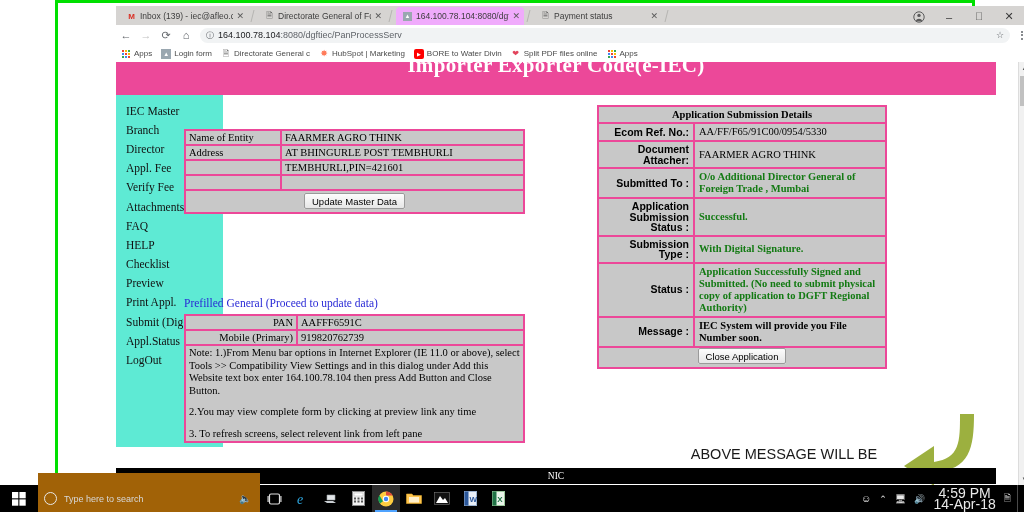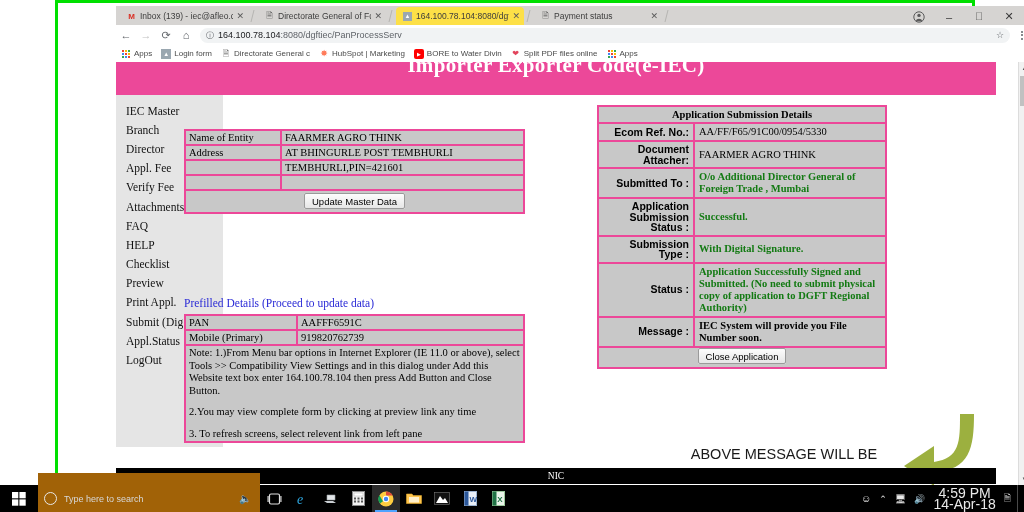--- a/index.html
+++ b/index.html
@@ -11,21 +11,21 @@
   .green-frame{position:absolute;left:55px;top:0;width:920px;height:485px;
       border:3px solid #00e000;box-sizing:border-box;background:#ffffff;}
 
   
   .tabstrip{position:absolute;left:58px;top:3px;width:914px;height:19px;
       background:#d6d4d2;}
   .tab{position:absolute;top:1px;height:18px;box-sizing:border-box;
        display:flex;align-items:center;padding:0 4px 0 7px;
        font-size:8.5px;color:#3c3c3c;white-space:nowrap;overflow:hidden;}
   .tab.inactive{background:#d6d4d2;}
-  .tab.active{background:#fde047;border-radius:4px 4px 0 0;}
+  .tab.active{background:#f0abfc;border-radius:4px 4px 0 0;}
   .tab .favicon{width:9px;height:9px;margin-right:4px;flex:0 0 auto;
       display:flex;align-items:center;justify-content:center;font-size:8px;}
   .tab .tlabel{flex:1 1 auto;overflow:hidden;text-overflow:clip;}
   .tab .tclose{flex:0 0 auto;font-size:9px;color:#5a5a5a;margin-left:3px;}
   .tabsep{position:absolute;top:4px;width:1px;height:12px;background:#b6b4b2;
       transform:skewX(-14deg);}
   .newtab{position:absolute;top:5px;left:600px;width:18px;height:13px;
       background:#d6d4d2;border-radius:3px 3px 0 0;}
   .wbtns{position:absolute;right:6px;top:2px;display:flex;align-items:center;gap:0px;}
   .wbtn{width:30px;height:17px;display:flex;align-items:center;justify-content:center;
@@ -62,21 +62,21 @@
   
   .page{position:absolute;left:58px;top:59px;width:914px;height:423px;
       background:#ffffff;overflow:hidden;}
   .banner{position:absolute;left:0;top:0;width:880px;height:33px;background:#ec4899;
       overflow:hidden;}
   .banner span{position:absolute;left:0;top:-9px;width:880px;text-align:center;
       color:#ffffff;font-family:"Liberation Serif",serif;font-weight:bold;
       font-size:21px;letter-spacing:.3px;}
 
   .sidebar{position:absolute;left:0;top:33px;width:107px;height:352px;
-      background:#e5e5e5;padding-top:6px;box-sizing:border-box;}
+      background:#5eead4;padding-top:6px;box-sizing:border-box;}
   .side-item{font-family:"Liberation Serif",serif;font-size:11.5px;color:#111;
       padding:3.6px 0 3.6px 10px;cursor:pointer;white-space:nowrap;}
 
   
   .tblwrap{position:absolute;}
   table.grid{border-collapse:collapse;background:#c8c8c8;
       font-family:"Liberation Serif",serif;}
   table.grid td{border:2px solid #ec4899;background:#c8c8c8;padding:1px 3px;
       font-size:10.5px;color:#000;vertical-align:middle;}
 
@@ -85,21 +85,21 @@
   .val-ecom{font-size:11px;}
   .val-entity{font-size:17px;}
   .val-addr{font-size:8px;}
   .btn{font-family:"Liberation Sans",sans-serif;font-size:9.5px;color:#000;
       background:linear-gradient(#fdfdfd,#e6e6e6);border:1px solid #9a9a9a;
       padding:1.5px 7px;border-radius:2px;cursor:pointer;}
 
   .prefilled-title{position:absolute;left:68px;top:235px;
       font-family:"Liberation Serif",serif;font-size:11.5px;color:#2929d6;}
   #pretbl{left:68px;top:252px;width:341px;}
-  #pretbl td.lab{width:104px;}
+  #pretbl td.lab{width:104px;text-align:right;}
   .notecell{color:#2929d6;font-size:10.3px;line-height:12.5px;padding:2px 4px;margin-top:28px;}
   .notecell p{margin:0 0 9px 0;}
   .notecell p:last-child{margin-bottom:0;}
 
   
   #rightpanel{left:481px;top:43px;width:290px;}
   #rightpanel td{padding:2px 4px;}
   .asd-head{text-align:center;color:#1414cf;font-weight:bold;font-size:12.5px;
       font-family:"Liberation Serif",serif;}
   td.rlab{width:86px;text-align:right;color:#9c4a3a;font-weight:bold;
@@ -315,21 +315,21 @@
           </tr>
           <tr>
             <td colspan="2" style="text-align:center;padding:4px 0 6px 0;">
               <span class="btn">Update Master Data</span>
             </td>
           </tr>
         </tbody>
           </table>
       </div>
 
-      <div class="prefilled-title">Prefilled Details (Proceed to update data)</div>
+      <div class="prefilled-title">Prefilled General (Proceed to update data)</div>
 
       <div class="tblwrap" id="pretbl">
         <table class="grid" style="width:341px;">
           <tbody>
               <tr>
             <td class="lab">PAN</td>
             <td>AAFFF6591C</td>
           </tr>
           <tr>
             <td class="lab">Mobile (Primary)</td>

